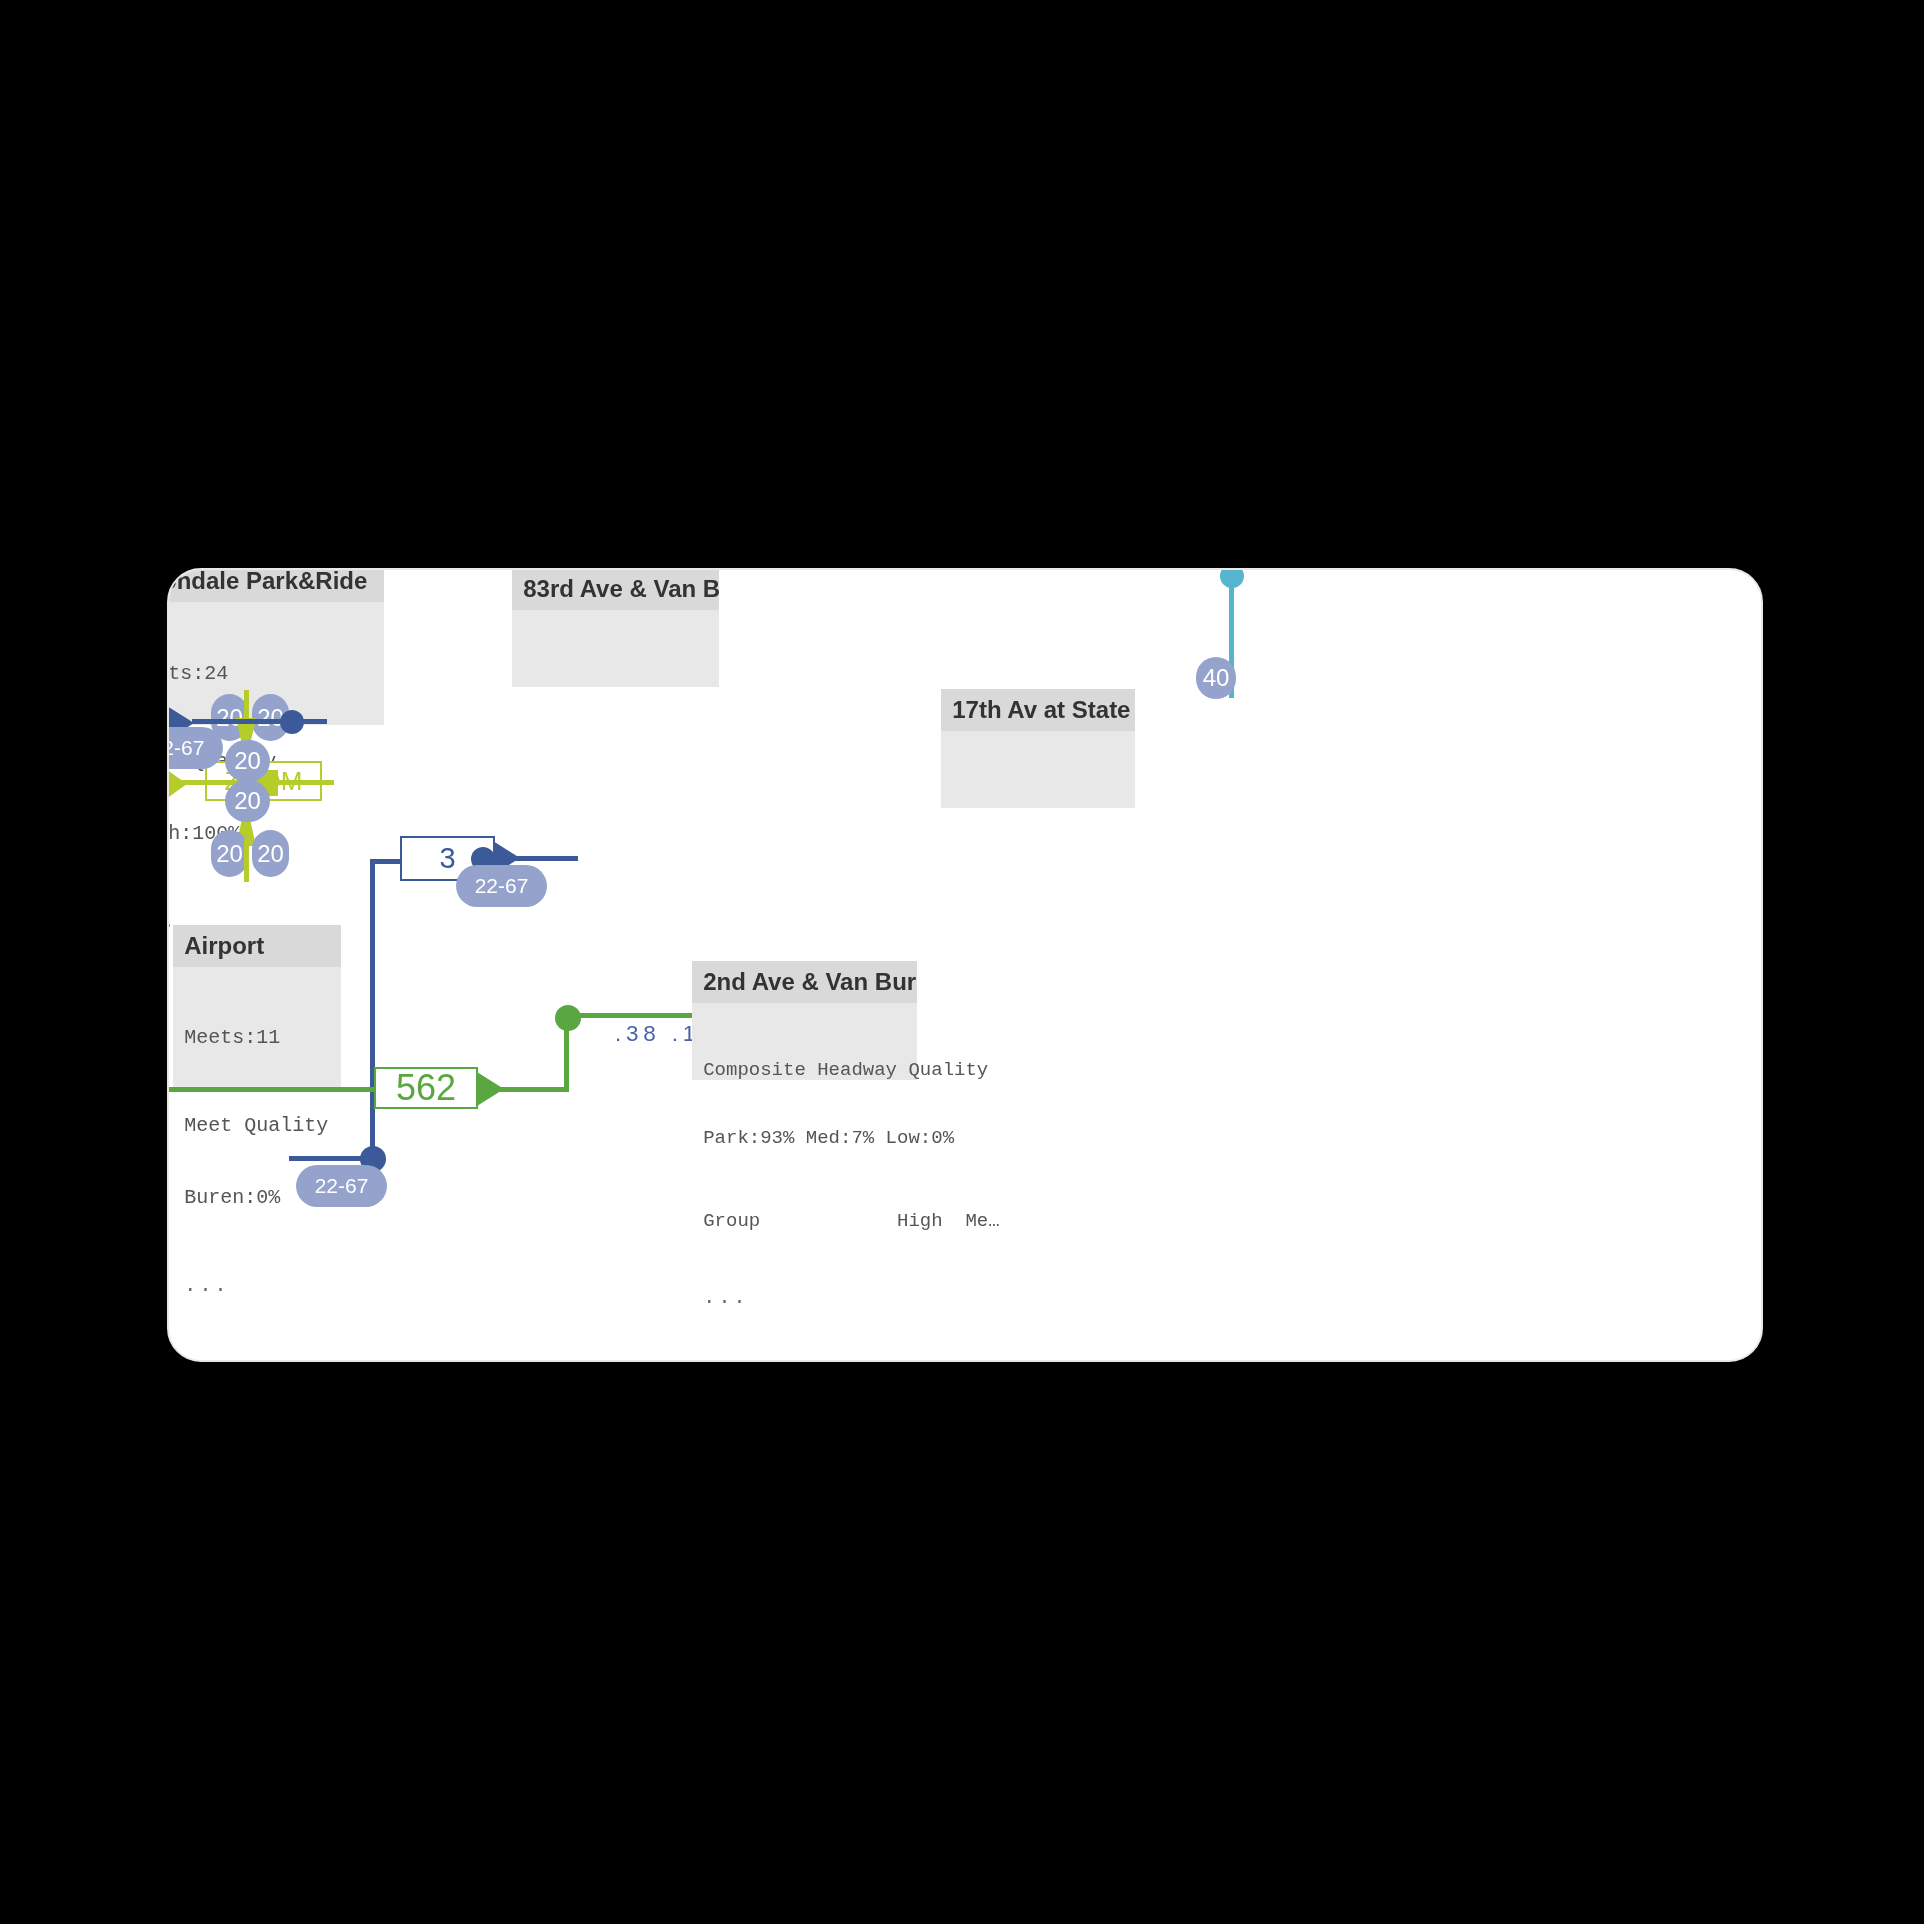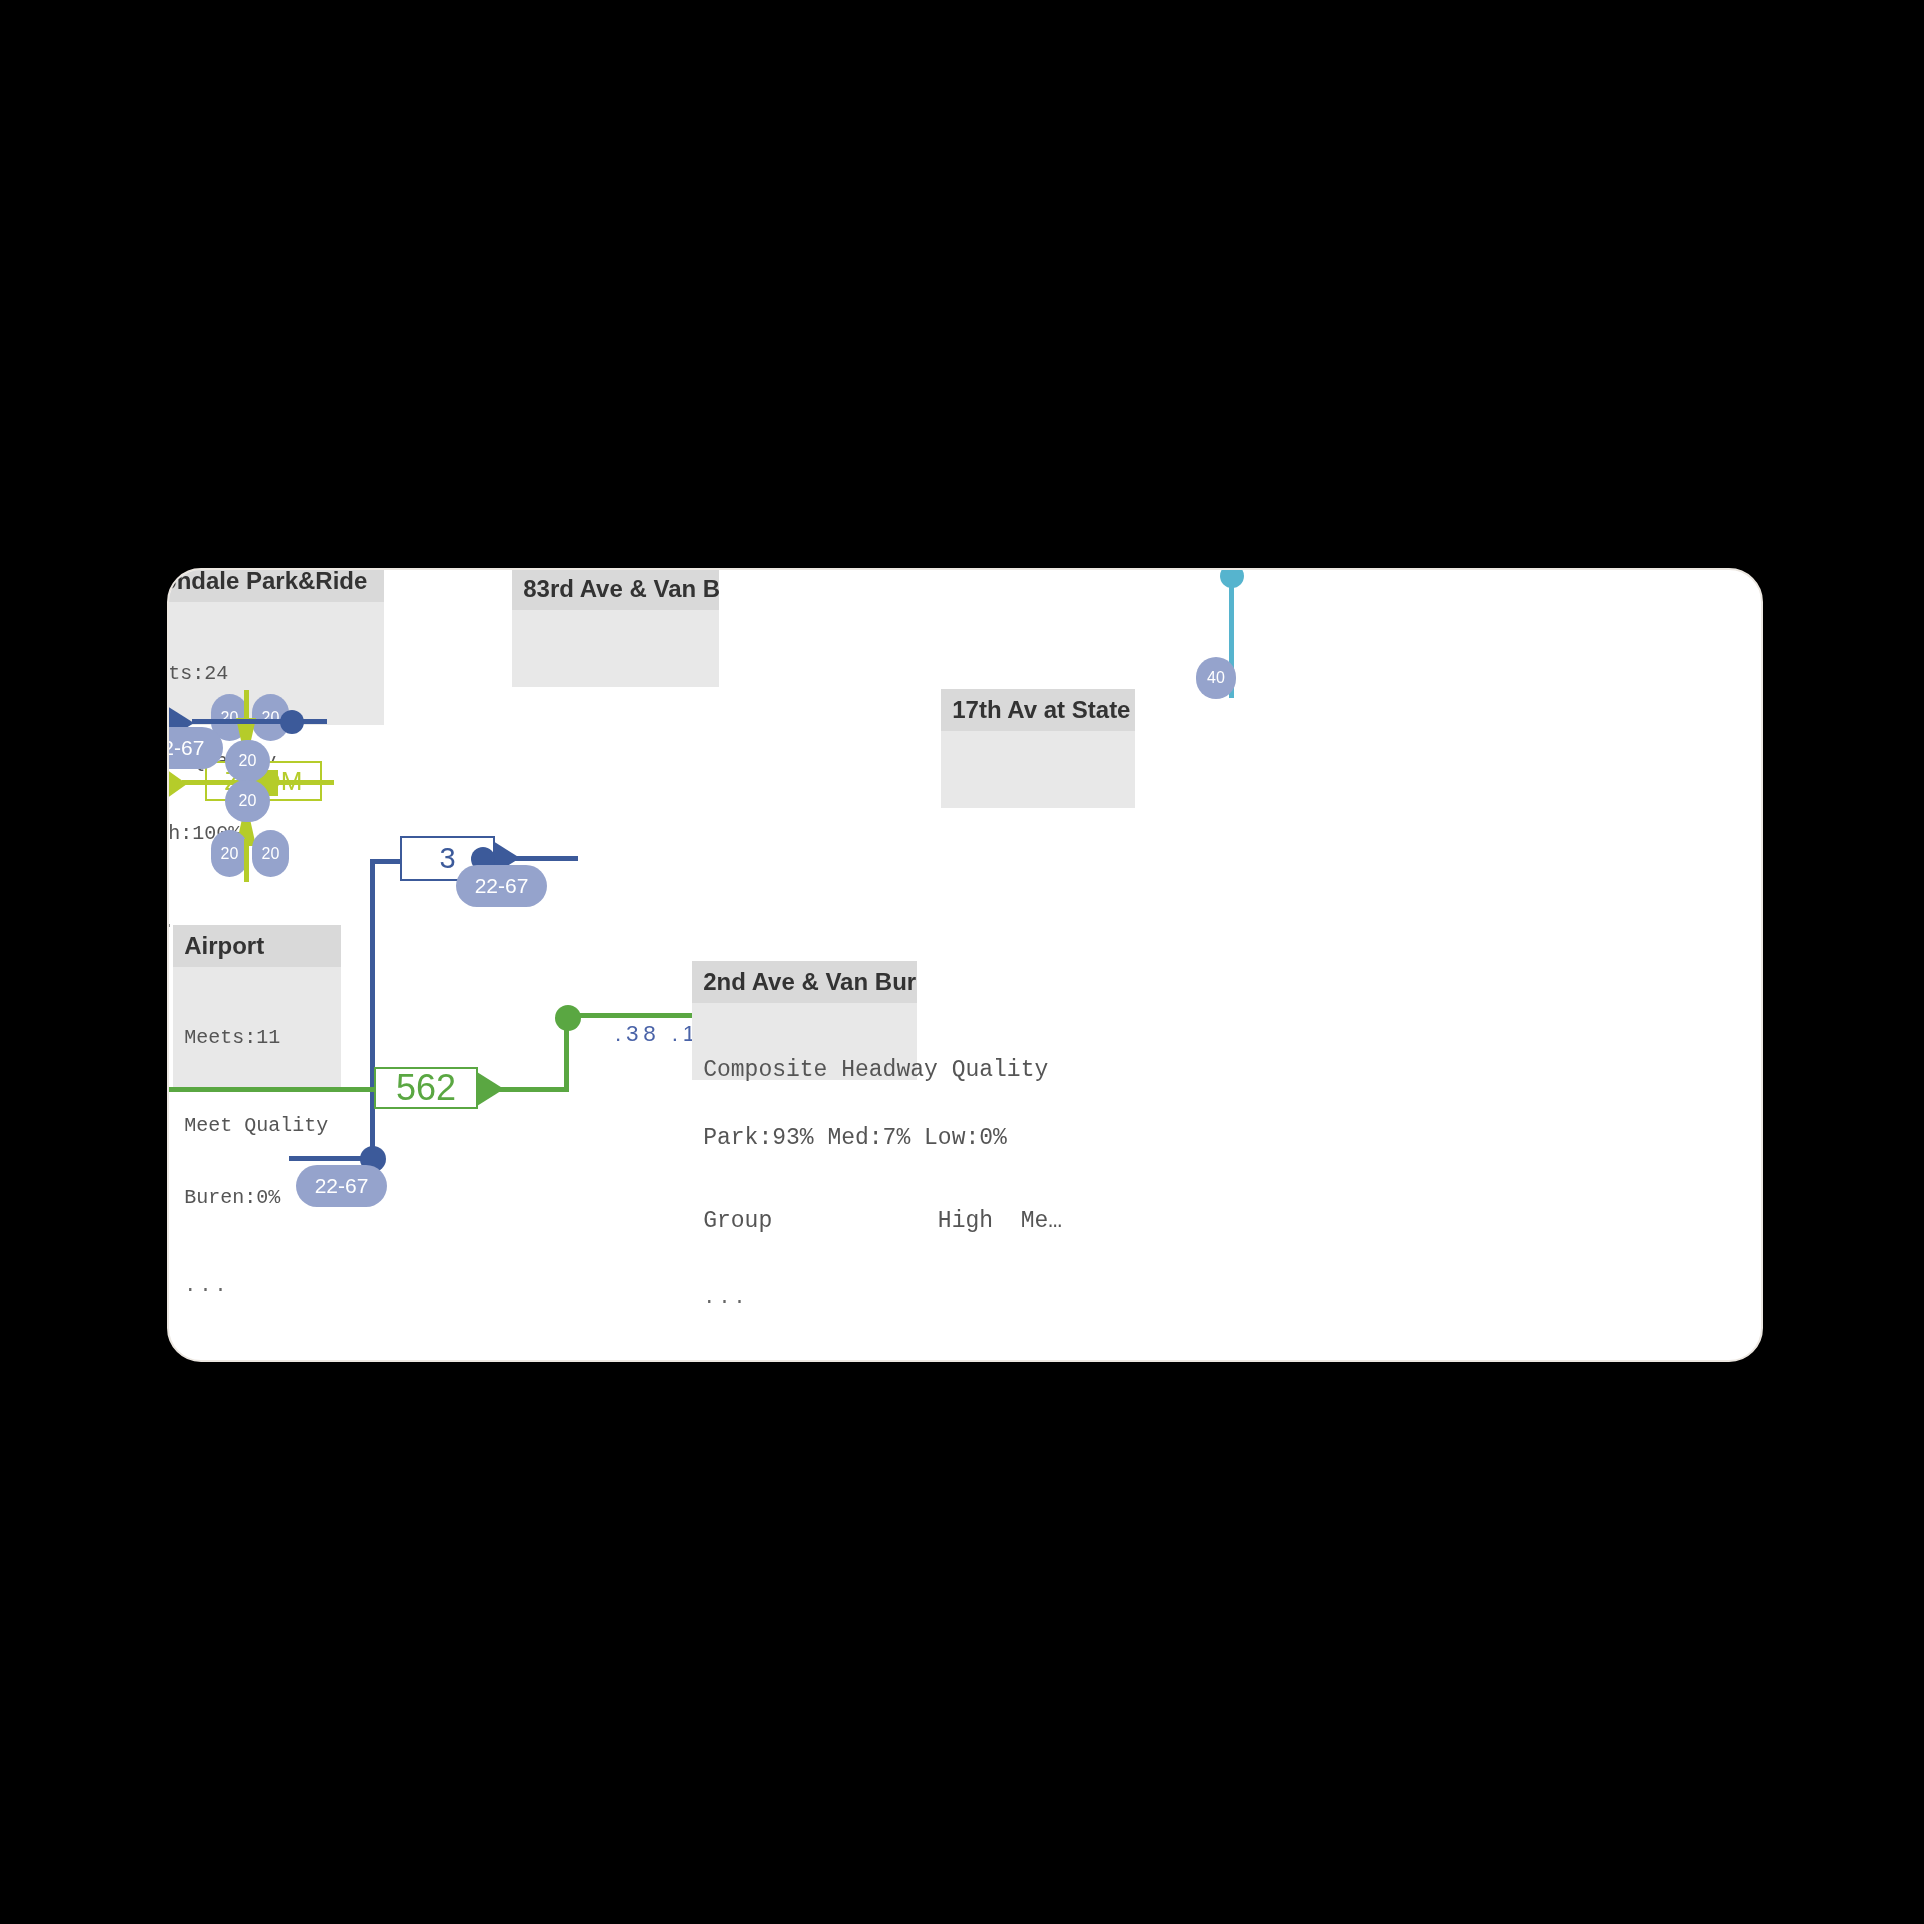--- a/index.html
+++ b/index.html
@@ -92,21 +92,21 @@
     color: #ffffff;
     border-radius: 801px;
     font-family: "Liberation Sans", sans-serif;
     font-size: 20px;
     text-align: center;
     white-space: nowrap;
     display: flex;
     align-items: center;
     justify-content: center;
   }
-  .pill.small { width: 37px; height: 40px; font-size: 16px; }
+  .pill.small { width: 37px; height: 40px; font-size: 24px; }
   .pill.wide  { width: 77px; height: 40px; font-size: 21px; }
 
   
   .routebox {
     position: absolute;
     background: #ffffff;
     box-sizing: border-box;
     font-family: "Liberation Sans", sans-serif;
     text-align: center;
     display: flex;
@@ -293,21 +293,21 @@
 
     <div class="edge edge-h c-green" style="left:329px; top:517px; width:71px;"></div>
     <div class="edge edge-v c-green" style="left:395px; top:443px; height:77px;"></div>
     <div class="dot c-green" style="left:386px; top:435px; width:26px; height:26px;"></div>
     <div class="edge edge-h c-green" style="left:401px; top:443px; width:205px;"></div>
 
     <div class="measure-label" style="left:446px; top:451px;">.38 .10 .50</div>
 
     <div class="node" style="left:523px; top:391px; width:225px; height:119px;">
       <div class="node-title">2nd Ave &amp; Van Buren St</div>
-      <div class="node-body" style="font-size:23px; line-height:22.5px;">
+      <div class="node-body" style="font-size:19px; line-height:22.5px;">
         <div>Composite Headway Quality</div>
         <div class="blk">Park:93% Med:7% Low:0%</div>
         <div>Group            High  Me…</div>
       </div>
       <div class="node-ellipsis" style="margin-top:8px;">...</div>
     </div>
 
   </div>
 </div>
 

